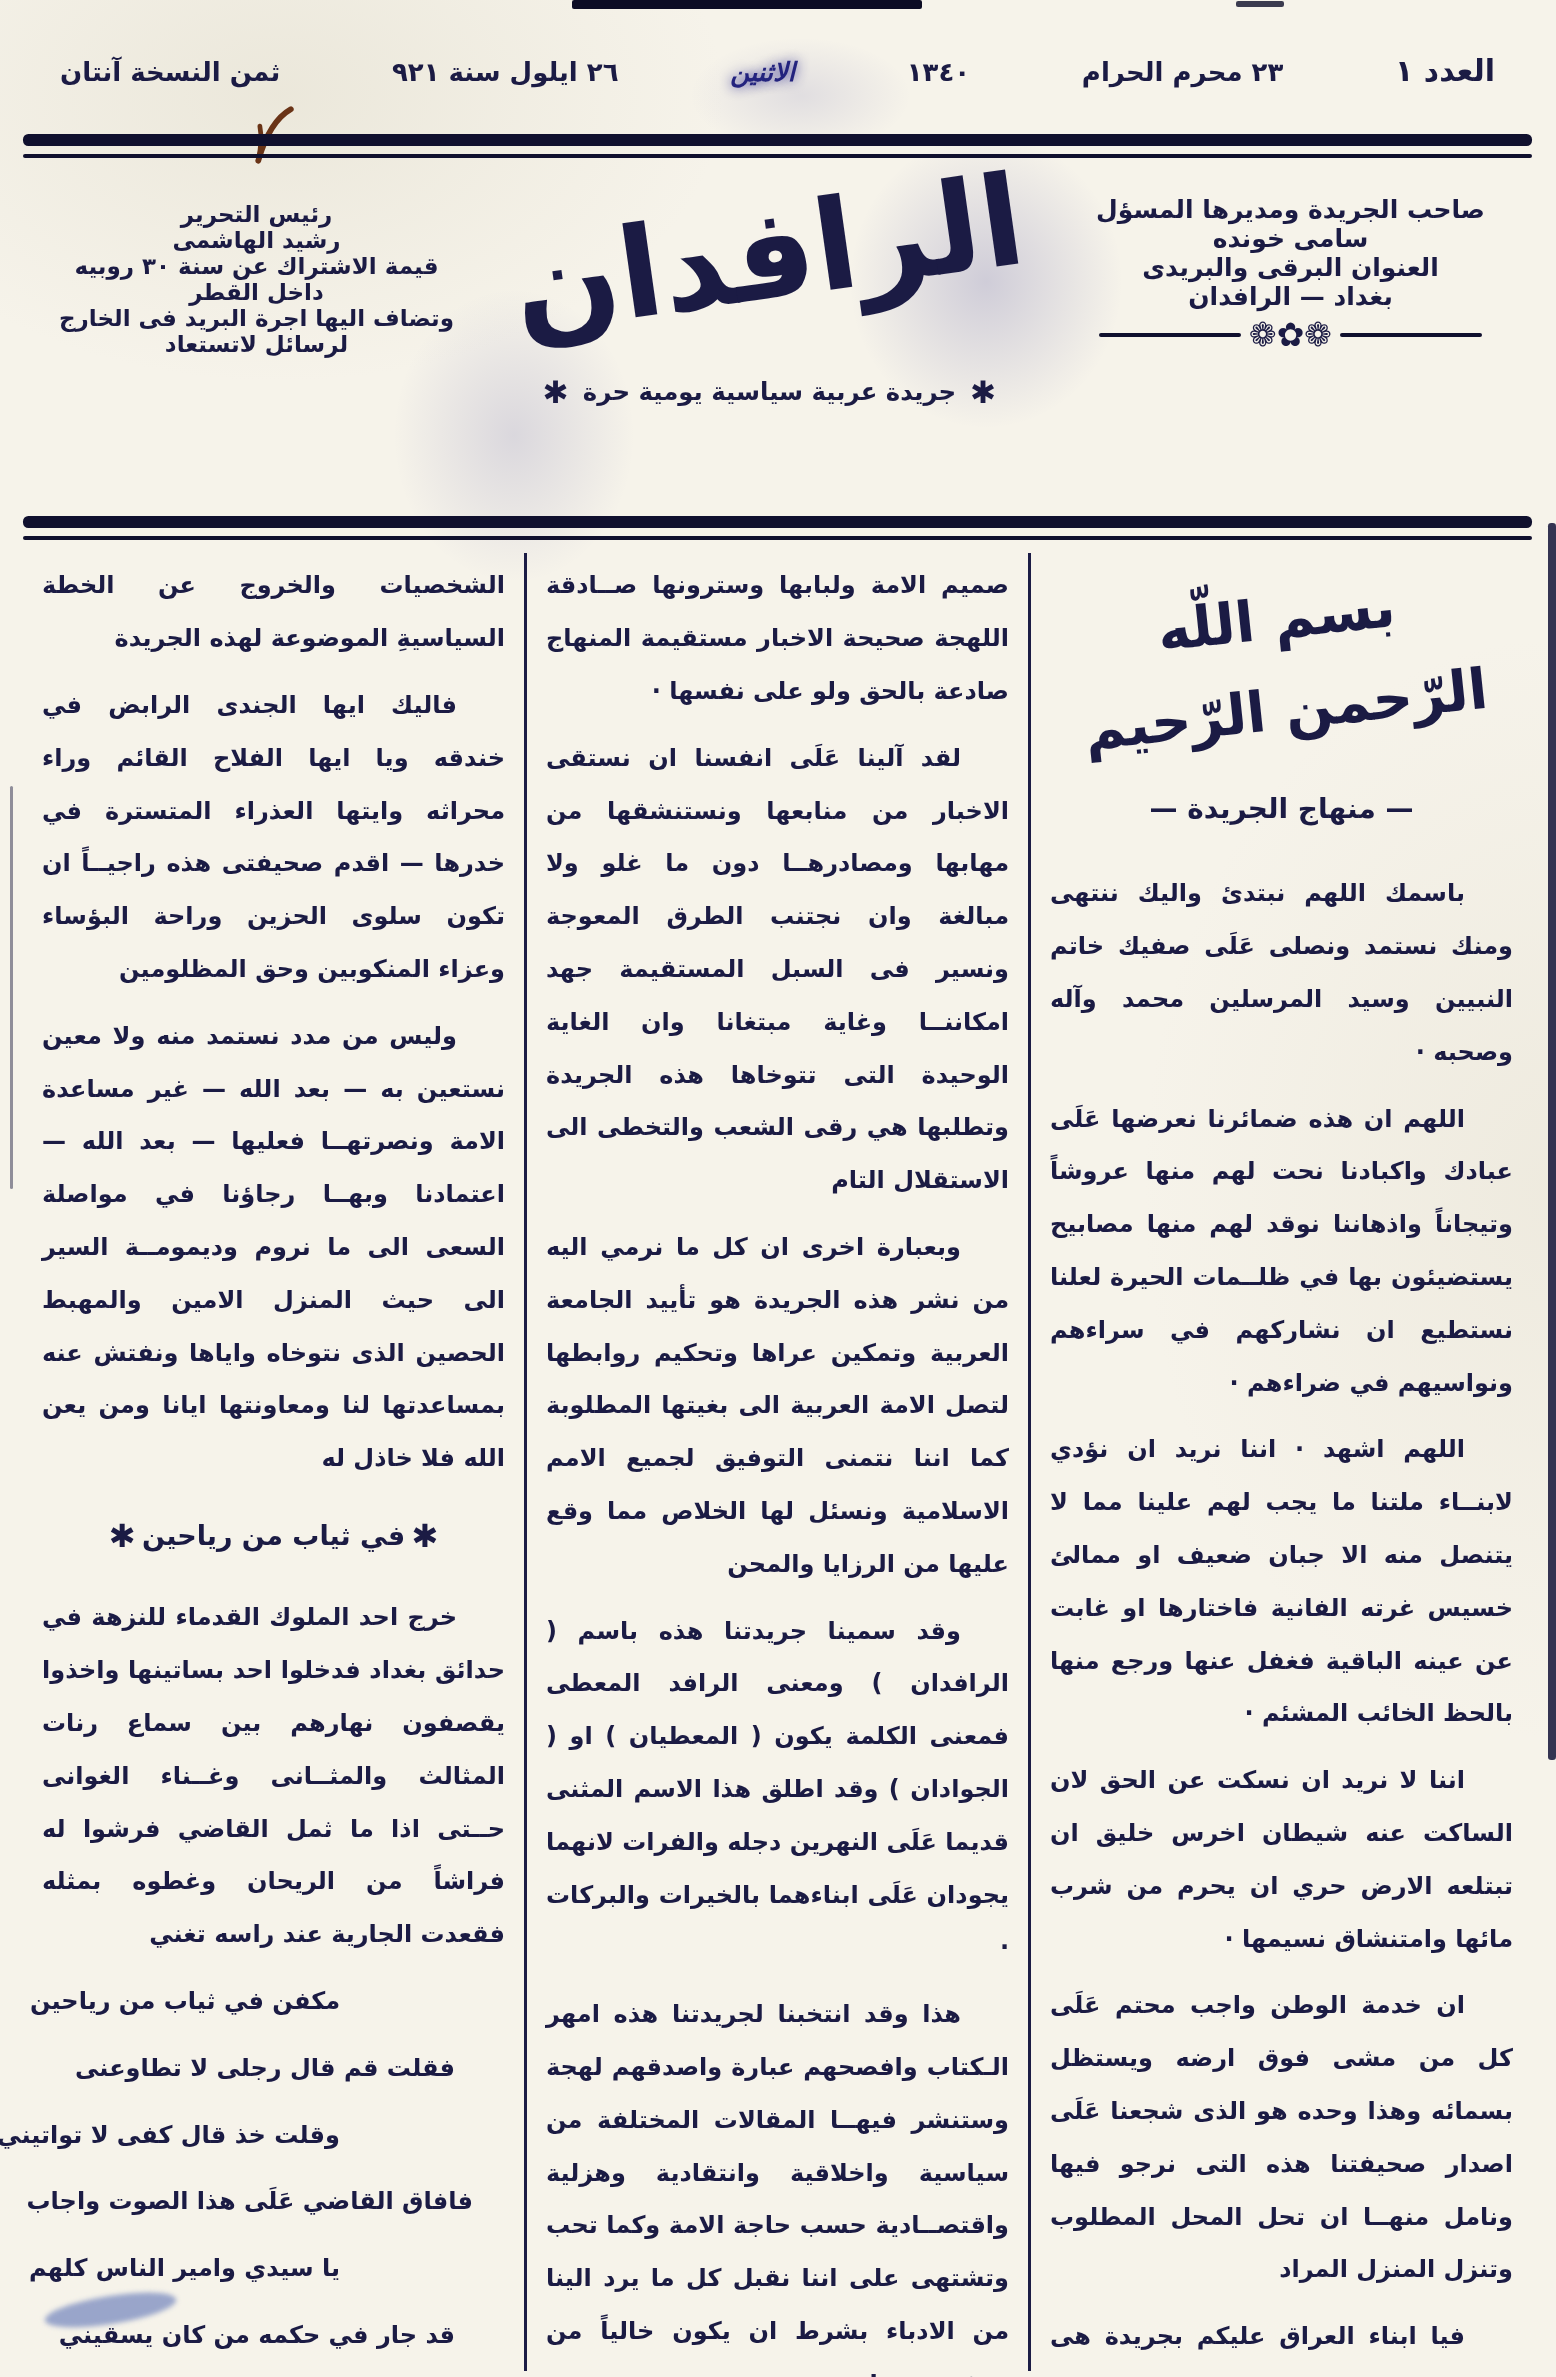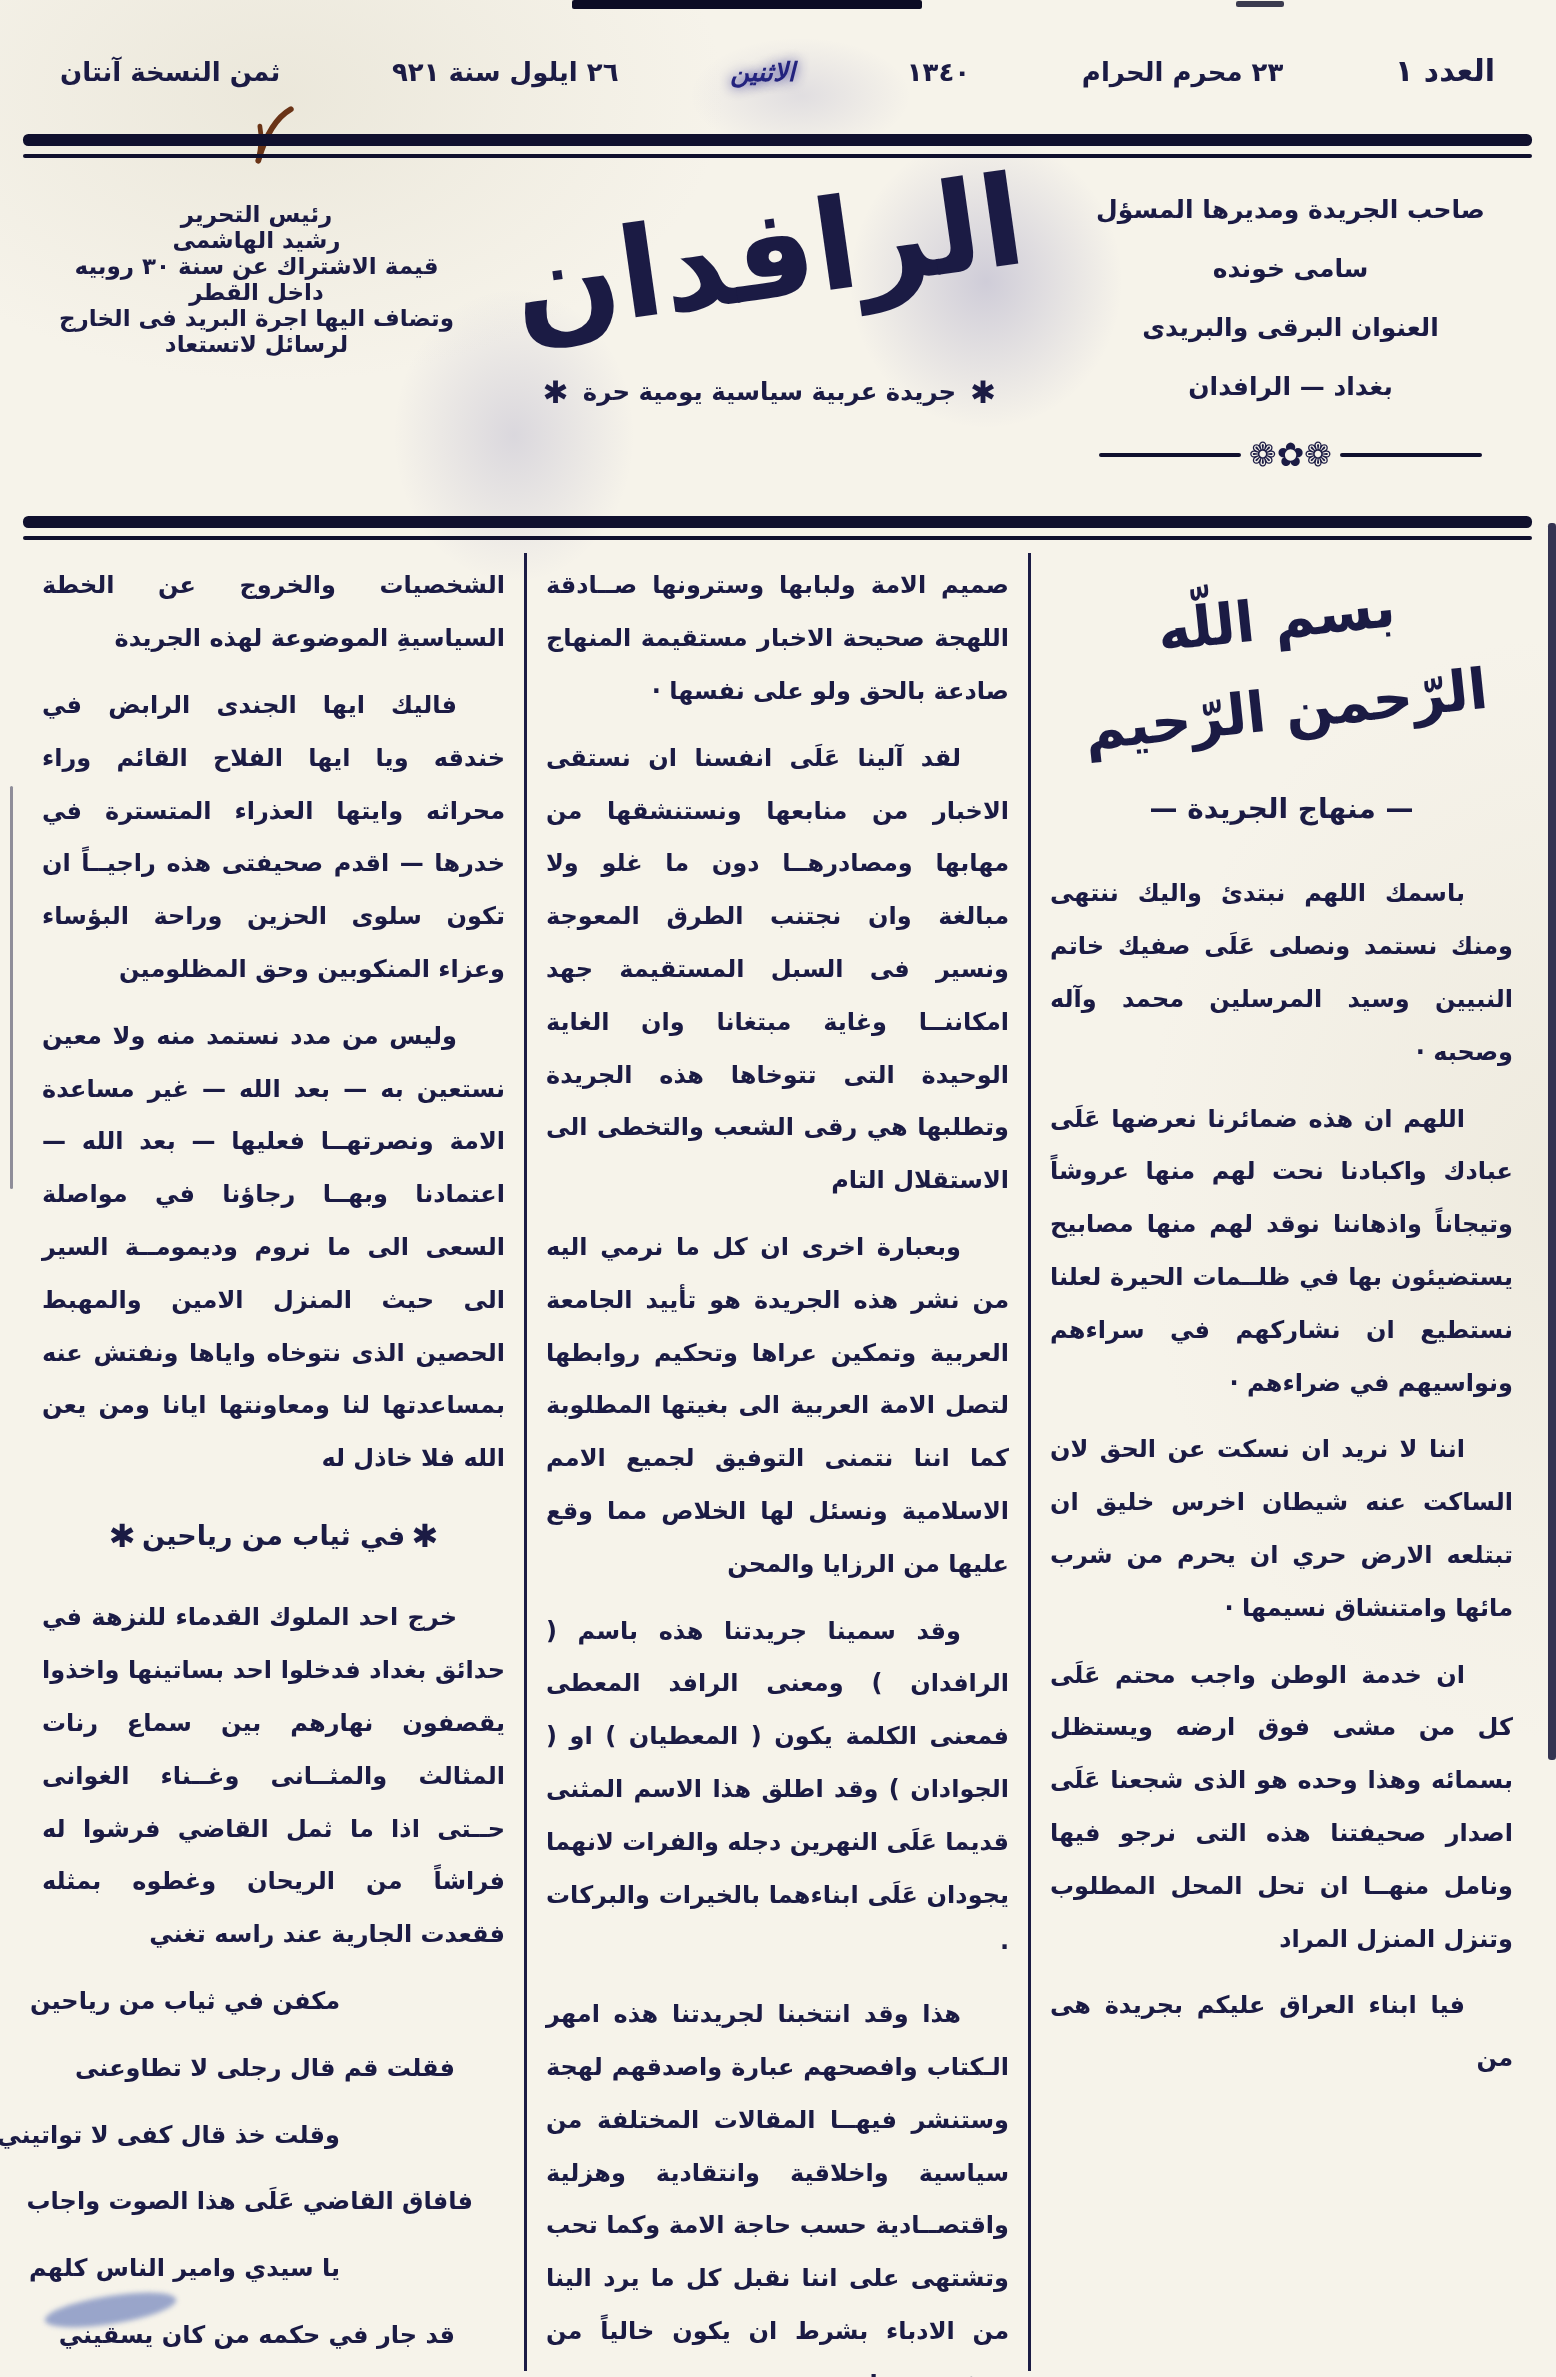--- a/index.html
+++ b/index.html
@@ -24,21 +24,21 @@
   
   .rule{position:absolute;left:24px;right:24px;}
   .rule .thick{height:11.7px;background:#10102e;border-radius:5.3px;}
   .rule .thin{height:4.8px;background:#10102e;margin-top:8px;border-radius:3.2px;}
   .rule-top{top:134px;}
   .rule-mid{top:516px;}
   
   .masthead{position:absolute;top:173px;right:32px;left:32px;height:334px;display:flex;}
   .mh-right{
     width:467px;display:flex;flex-direction:column;align-items:center;
-    gap:30px;padding-top:22px;font-size:25px;font-weight:bold;text-align:center;
+    padding-top:22px;font-size:25px;font-weight:bold;text-align:center;
   }
   .mh-center{flex:1;display:flex;flex-direction:column;align-items:center;min-width:0;}
   .mh-title{
     font-size:125px;font-weight:bold;line-height:1.1;white-space:nowrap;
     transform:rotate(-8deg);transform-origin:50% 60%;margin-top:13.3px;
   }
   .mh-subtitle{
     margin-top:50px;font-size:24.4px;font-weight:bold;
     display:flex;align-items:center;gap:14px;white-space:nowrap;
   }
@@ -155,20 +155,21 @@
       <div class="thin"></div>
   </div>
 
   <main class="body-cols">
 
     <article class="col col-right">
       <div class="basmala">بسم اللّه الرّحمن الرّحيم</div>
       <div class="sec-title">— منهاج الجريدة —</div>
       <p class="indent">باسمك اللهم نبتدئ واليك ننتهى ومنك نستمد ونصلى عَلَى صفيك خاتم النبيين وسيد المرسلين محمد وآله وصحبه ·</p>
       <p class="indent">اللهم ان هذه ضمائرنا نعرضها عَلَى عبادك واكبادنا نحت لهم منها عروشاً وتيجاناً واذهاننا نوقد لهم منها مصابيح يستضيئون بها في ظلــمات الحيرة لعلنا نستطيع ان نشاركهم في سراءهم ونواسيهم في ضراءهم ·</p>
+      <p class="indent">اللهم اشهد · اننا نريد ان نؤدي لابنــاء ملتنا ما يجب لهم علينا مما لا يتنصل منه الا جبان ضعيف او ممالئ خسيس غرته الفانية فاختارها او غابت عن عينه الباقية فغفل عنها ورجع منها بالحظ الخائب المشئم ·</p>
       <p class="indent">اننا لا نريد ان نسكت عن الحق لان الساكت عنه شيطان اخرس خليق ان تبتلعه الارض حري ان يحرم من شرب مائها وامتنشاق نسيمها ·</p>
       <p class="indent">ان خدمة الوطن واجب محتم عَلَى كل من مشى فوق ارضه ويستظل بسمائه وهذا وحده هو الذى شجعنا عَلَى اصدار صحيفتنا هذه التى نرجو فيها ونامل منهــا ان تحل المحل المطلوب وتنزل المنزل المراد</p>
       <p class="indent">فيا ابناء العراق عليكم بجريدة هى من</p>
     </article>
 
     <article class="col col-middle">
       <p>صميم الامة ولبابها وسترونها صــادقة اللهجة صحيحة الاخبار مستقيمة المنهاج صادعة بالحق ولو على نفسها ·</p>
       <p class="indent">لقد آلينا عَلَى انفسنا ان نستقى الاخبار من منابعها ونستنشقها من مهابها ومصادرهــا دون ما غلو ولا مبالغة وان نجتنب الطرق المعوجة ونسير فى السبل المستقيمة جهد امكاننــا وغاية مبتغانا وان الغاية الوحيدة التى تتوخاها هذه الجريدة وتطلبها هي رقى الشعب والتخطى الى الاستقلال التام</p>
       <p class="indent">وبعبارة اخرى ان كل ما نرمي اليه من نشر هذه الجريدة هو تأييد الجامعة العربية وتمكين عراها وتحكيم روابطها لتصل الامة العربية الى بغيتها المطلوبة كما اننا نتمنى التوفيق لجميع الامم الاسلامية ونسئل لها الخلاص مما وقع عليها من الرزايا والمحن</p>
       <p class="indent">وقد سمينا جريدتنا هذه باسم ( الرافدان ) ومعنى الرافد المعطى فمعنى الكلمة يكون ( المعطيان ) او ( الجوادان ) وقد اطلق هذا الاسم المثنى قديما عَلَى النهرين دجله والفرات لانهما يجودان عَلَى ابناءهما بالخيرات والبركات ·</p>

